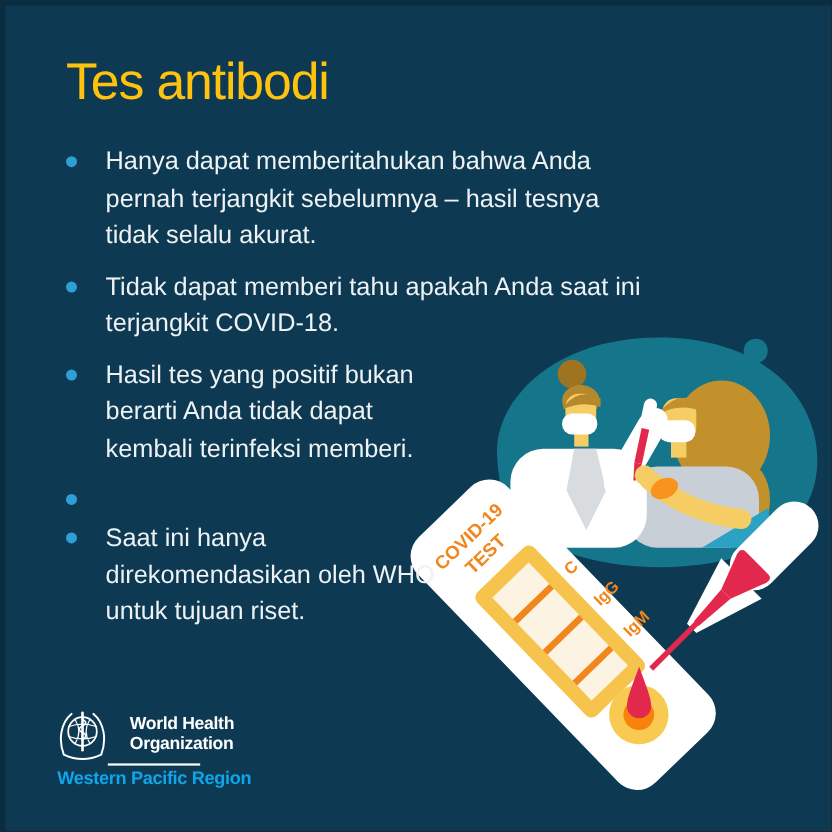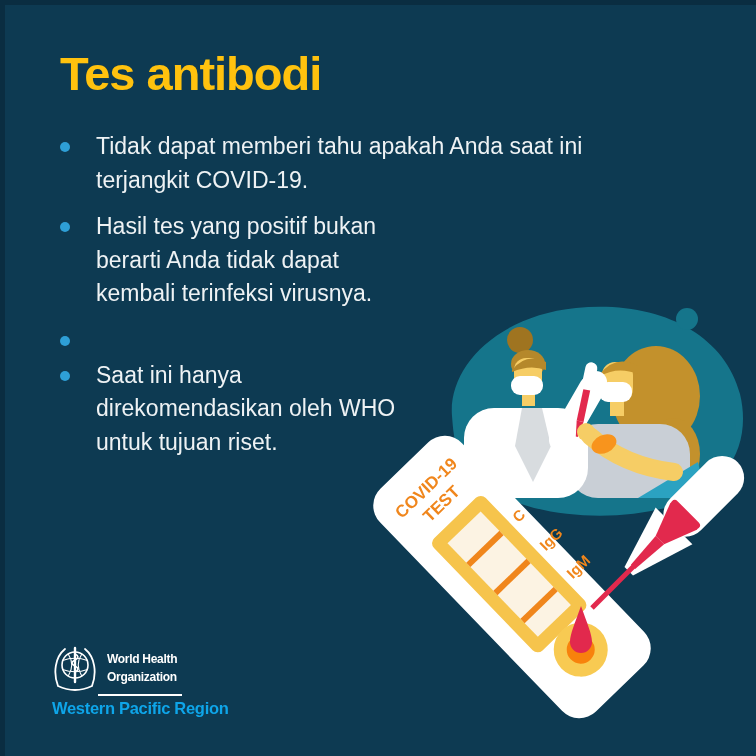--- a/index.html
+++ b/index.html
@@ -5,68 +5,74 @@
   html,body { margin:0; padding:0; background:#222; }
   .canvas {
     position:relative; width:756px; height:756px;
     background:#0d3a52;
     box-shadow: inset 5px 5px 0 0 #0a2d41;
     overflow:hidden;
     font-family:"Liberation Sans", sans-serif;
   }
   .title {
     position:absolute; left:60px; top:46px;
-    font-size:47px; font-weight:bold; color:#ffc20e; letter-spacing:-1px;
+    font-size:47px; font-weight:normal; color:#ffc20e; letter-spacing:-1px;
   }
   .bullets {
     position:absolute; left:60px; top:130px; width:580px;
     display:flex; flex-direction:column; gap:13px; z-index:3;
   }
   .bullet { display:flex; align-items:flex-start; }
   .dot {
     flex:none; width:10px; height:10px; border-radius:50%;
     background:#2e9fd6; margin-top:12px;
   }
   .btext {
     margin-left:26px; color:#eef2f4; font-size:23px; line-height:33.5px;
     white-space:pre-line;
   }
   .illustration {
     position:absolute; left:356px; top:276px; width:400px; height:480px; z-index:1;
   }
   .logo { position:absolute; left:52px; top:645px; z-index:3; }
   .logo-row { display:flex; align-items:center; }
   .logo-org {
-    margin-left:9px; color:#ffffff; font-weight:bold;
-    font-size:12px; line-height:18px; letter-spacing:-0.3px;
+    margin-left:20px; color:#ffffff; font-weight:bold;
+    font-size:16px; line-height:18px; letter-spacing:-0.3px;
   }
   .logo-divider { height:2px; background:#ffffff; width:84px; margin:3px 0 3px 46px; }
   .logo-region {
     color:#0ea5e9; font-weight:bold; font-size:16.5px; letter-spacing:-0.3px;
   }
   .cassette-text { font-weight:bold; fill:#f0861c; }
 </style>
 </head>
 <body>
 
 <div class="canvas">
 
   <div class="title">Tes antibodi</div>
 
   <div class="bullets">
     <div class="bullet">
       <span class="dot"></span>
+      <span class="btext">Hanya dapat memberitahukan bahwa Anda
+pernah terjangkit sebelumnya – hasil tesnya
+tidak selalu akurat.</span>
+    </div>
+    <div class="bullet">
+      <span class="dot"></span>
       <span class="btext">Tidak dapat memberi tahu apakah Anda saat ini
-terjangkit COVID-19.</span>
+terjangkit COVID-18.</span>
     </div>
     <div class="bullet">
       <span class="dot"></span>
       <span class="btext">Hasil tes yang positif bukan
 berarti Anda tidak dapat
-kembali terinfeksi virusnya.</span>
+kembali terinfeksi memberi.</span>
     </div>
     <div class="bullet">
       <span class="dot"></span>
     </div>
     <div class="bullet">
       <span class="dot"></span>
       <span class="btext">Saat ini hanya
 direkomendasikan oleh WHO
 untuk tujuan riset.</span>
     </div>

